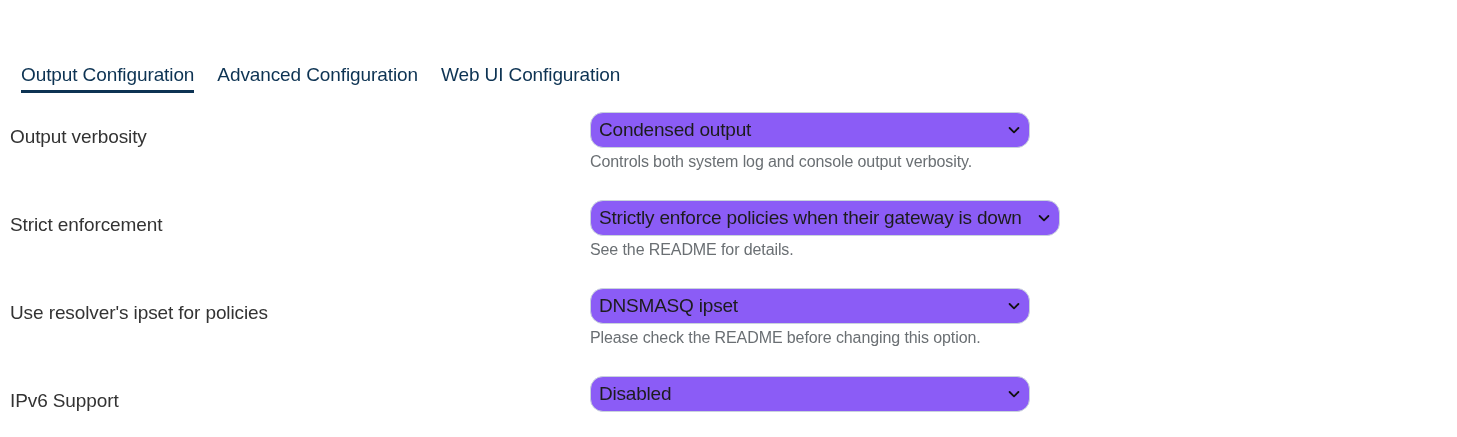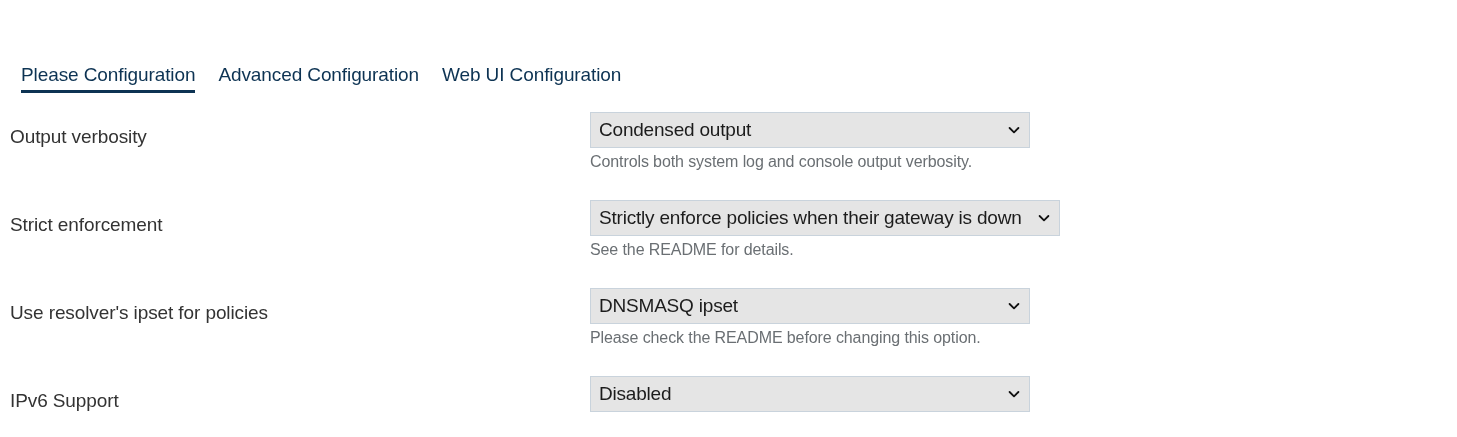--- a/index.html
+++ b/index.html
@@ -93,23 +93,23 @@
   }
   .row-control {
     flex: 1 1 auto;
     min-width: 0;
   }
   .select-wrap {
     position: relative;
     display: inline-block;
     box-sizing: border-box;
     height: 36px;
-    background: #e5e5e5;
+    background: #8b5cf6;
     border: 1px solid #c9d3dc;
-    border-radius: 0;
+    border-radius: 13px;
     vertical-align: top;
   }
   .select-wrap.w-std { width: 440px; }
   .select-wrap.w-wide { width: 470px; }
   .select-text {
     position: absolute;
     left: 8px;
     top: 0;
     right: 24px;
     height: 34px;
@@ -142,21 +142,21 @@
   }
 </style>
 </head>
 <body>
 
 <div class="page">
 
 
   <div class="tabs">
     <div class="tab active">
-      <span>Please Configuration</span>
+      <span>Output Configuration</span>
     </div>
     <div class="tab">
       <span>Advanced Configuration</span>
     </div>
     <div class="tab">
       <span>Web UI Configuration</span>
     </div>
   </div>
 
   <div class="form">

